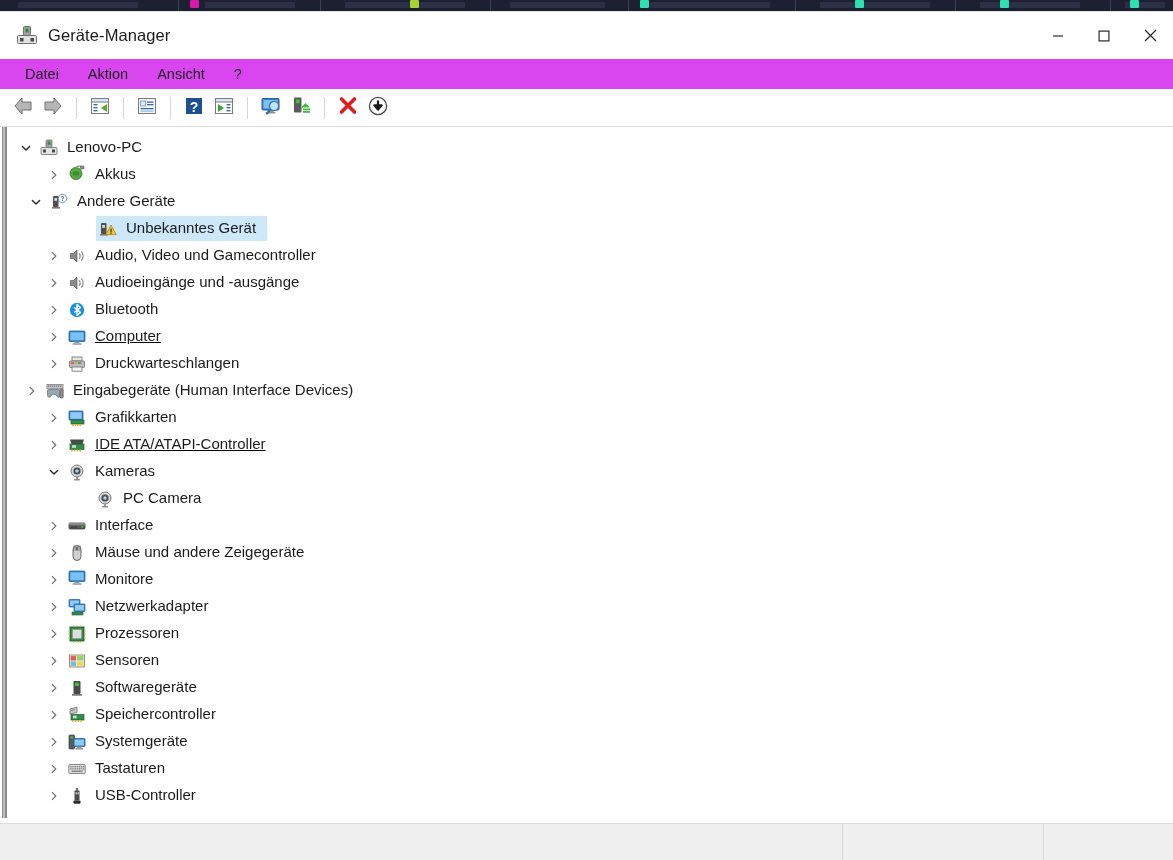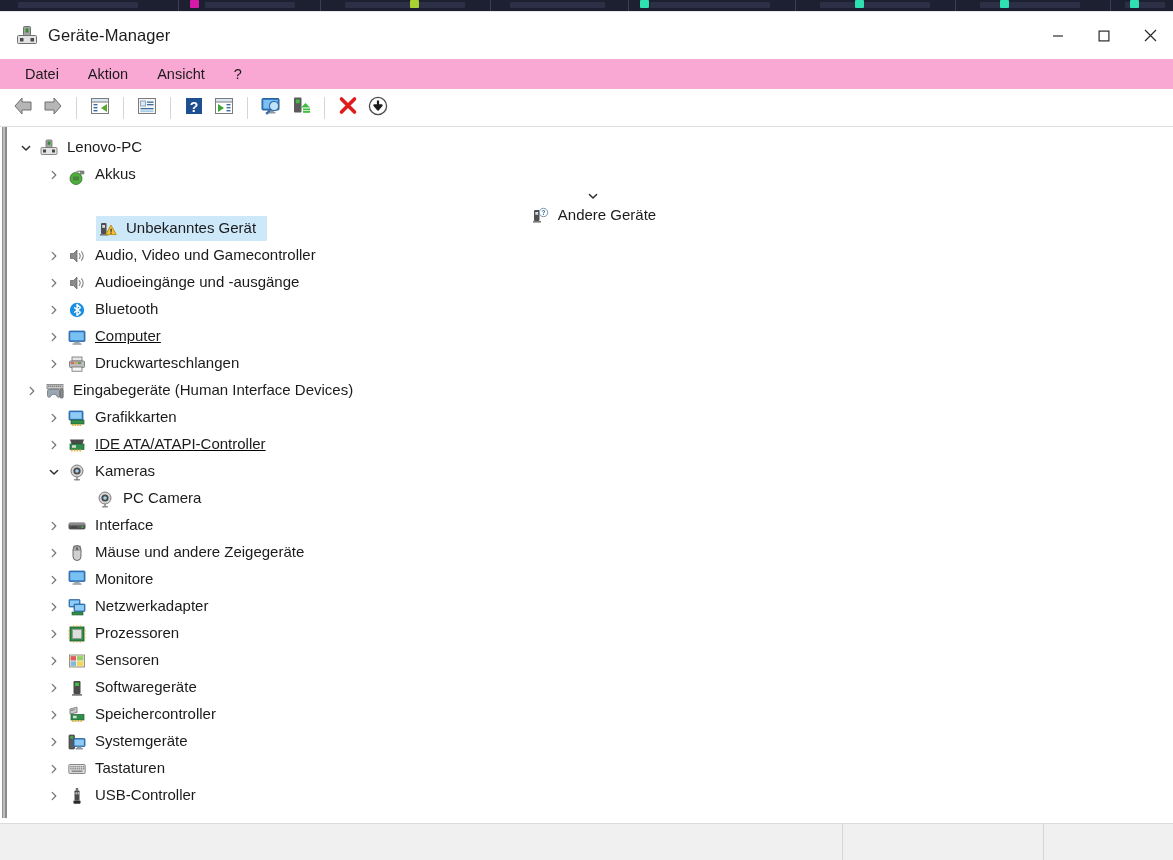--- a/index.html
+++ b/index.html
@@ -43,21 +43,21 @@
   .wincontrols{position:absolute;right:0;top:0;height:47px;display:flex;}
   .wc{
     width:46px;height:47px;display:flex;align-items:center;justify-content:center;
     color:#2a2a2a;
   }
   .wc svg{display:block;}
 
   
   .menubar{
     height:30px;display:flex;align-items:center;padding-left:14px;
-    background:#f9a8d4;border-bottom:1px solid #ffffff;
+    background:#d946ef;border-bottom:1px solid #ffffff;
   }
   .menuitem{
     font-size:14.5px;color:#1b1b1b;padding:3px 11px;margin-right:7px;
     white-space:nowrap;border-radius:2px;
   }
 
   
   .toolbar{
     height:36px;background:#ffffff;
     border-bottom:1px solid #dedede;
@@ -284,33 +284,33 @@
               </span>
               <span class="label">Lenovo-PC</span>
             </span>
           </div>
           <div class="row" style="padding-left: 46px;">
             <span class="chev">
               <svg width="10" height="10" viewBox="0 0 10 10">
                 <path d="M3.2 1.4 L6.8 5 L3.2 8.6" stroke="currentColor" stroke-width="1.25" fill="none" stroke-linecap="round" stroke-linejoin="round"></path>
               </svg>
             </span>
-            <span class="" style="display: flex; align-items: flex-end; margin-left: 6px;">
+            <span class="" style="display: flex; align-items: flex-start; margin-left: 6px;">
               <span class="icon ic">
                 <svg viewBox="0 0 18 18">
                   <circle cx="8" cy="10.5" r="6" fill="#4fae3e" stroke="#2f6e22" stroke-width=".8"></circle>
                   <path d="M8 4.5 C10 3 13 3 14.5 4.5" stroke="#9a9a9a" stroke-width="1.6" fill="none"></path>
                   <rect x="12.5" y="3" width="3.5" height="3" rx=".5" fill="#8d8d8d" stroke="#5c5c5c" stroke-width=".6"></rect>
                   <rect x="5" y="8.5" width="6" height="4" fill="#3c3c3c" opacity=".35"></rect>
                 </svg>
               </span>
               <span class="label">Akkus</span>
             </span>
           </div>
-          <div class="row" style="padding-left: 28px; flex-direction: column;">
+          <div class="row" style="padding-left: 28px;">
             <span class="chev" style="color: rgb(43, 43, 43);">
               <svg width="10" height="10" viewBox="0 0 10 10">
                 <path d="M1.4 3.4 L5 7 L8.6 3.4" stroke="currentColor" stroke-width="1.45" fill="none" stroke-linecap="round" stroke-linejoin="round"></path>
               </svg>
             </span>
             <span class="" style="display: flex; align-items: center; margin-left: 6px;">
               <span class="icon ic">
                 <svg viewBox="0 0 18 18">
                   <rect x="3" y="3" width="5.5" height="11" rx="1" fill="#4f4f4f"></rect>
                   <rect x="4.3" y="5" width="2.8" height="2.8" fill="#d9d9d9"></rect>

